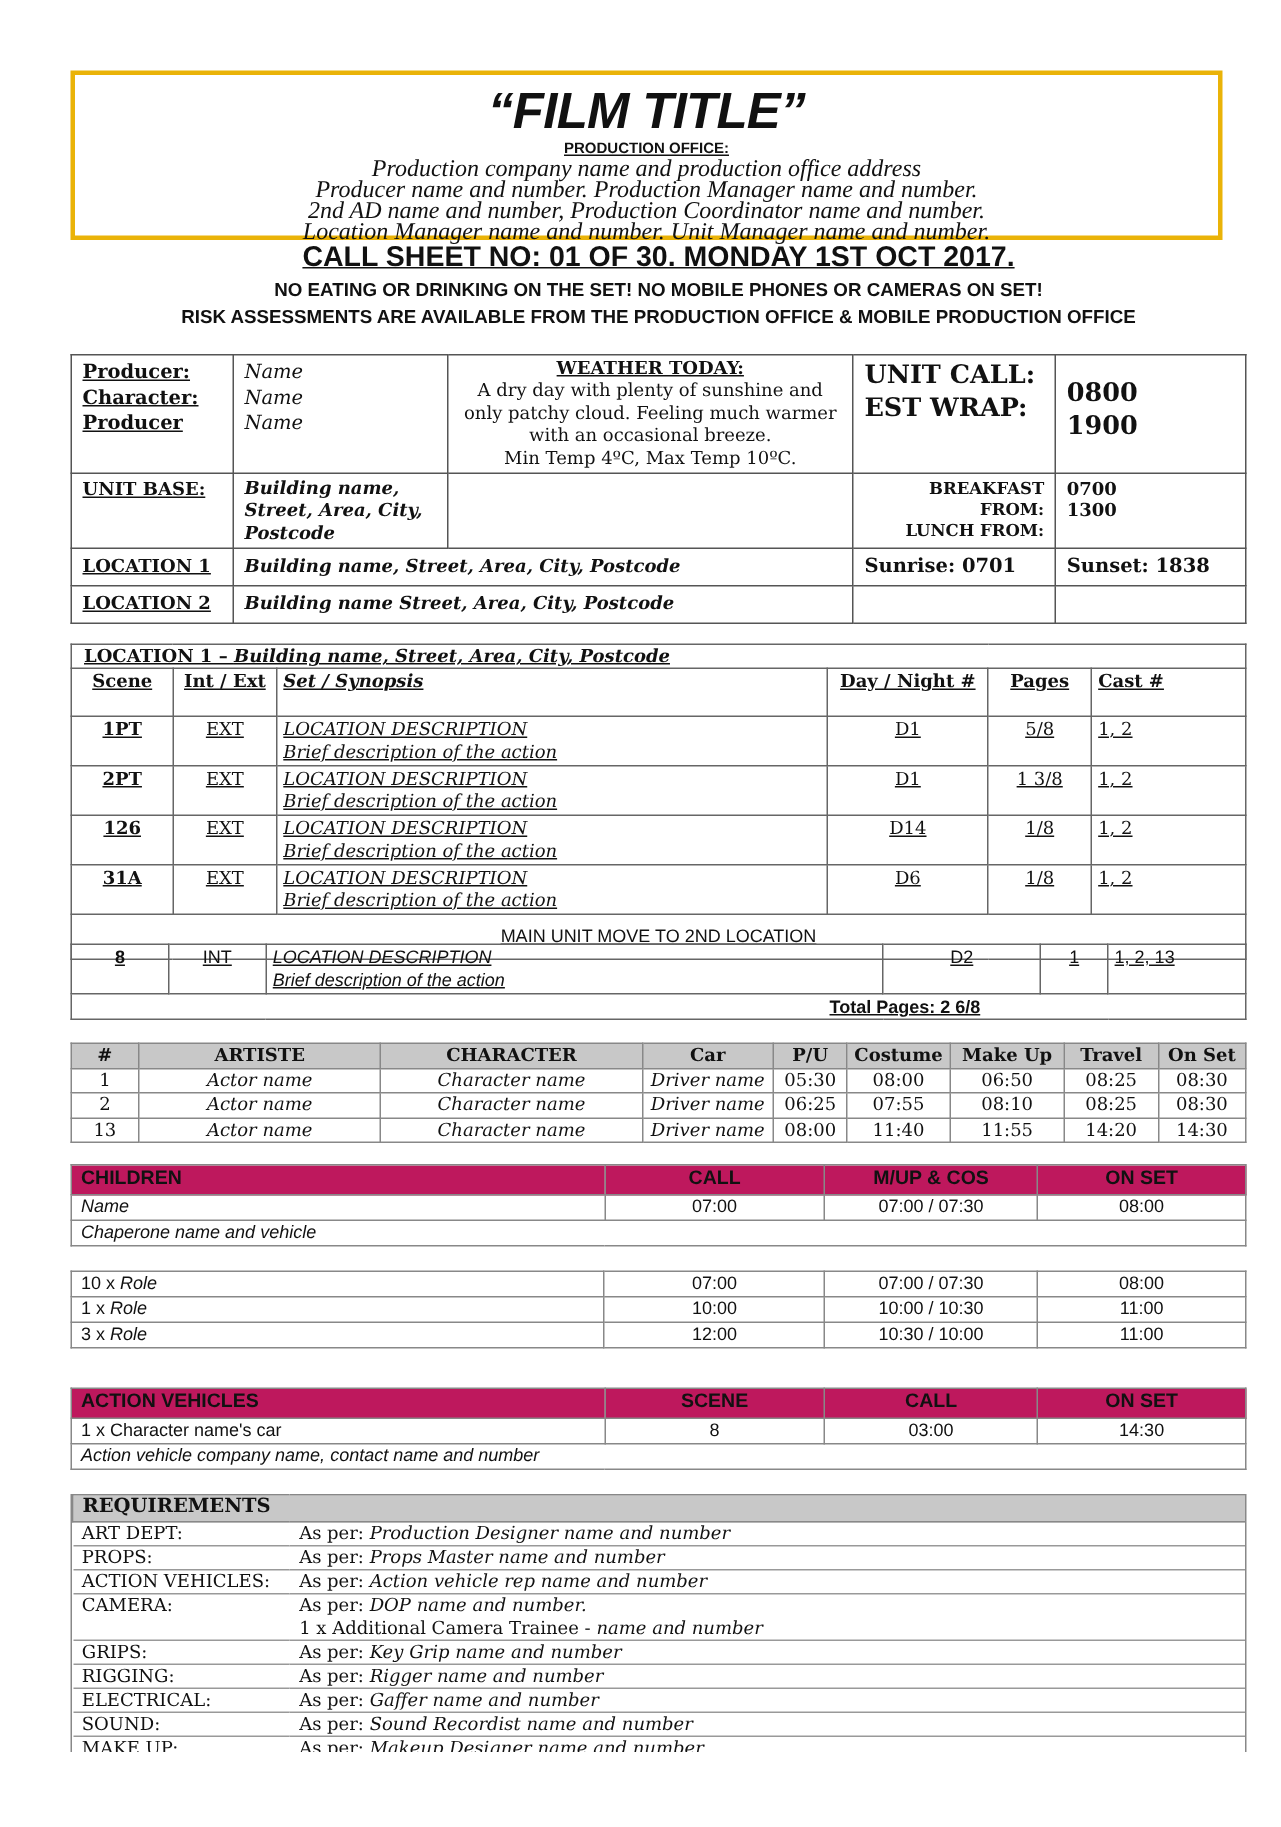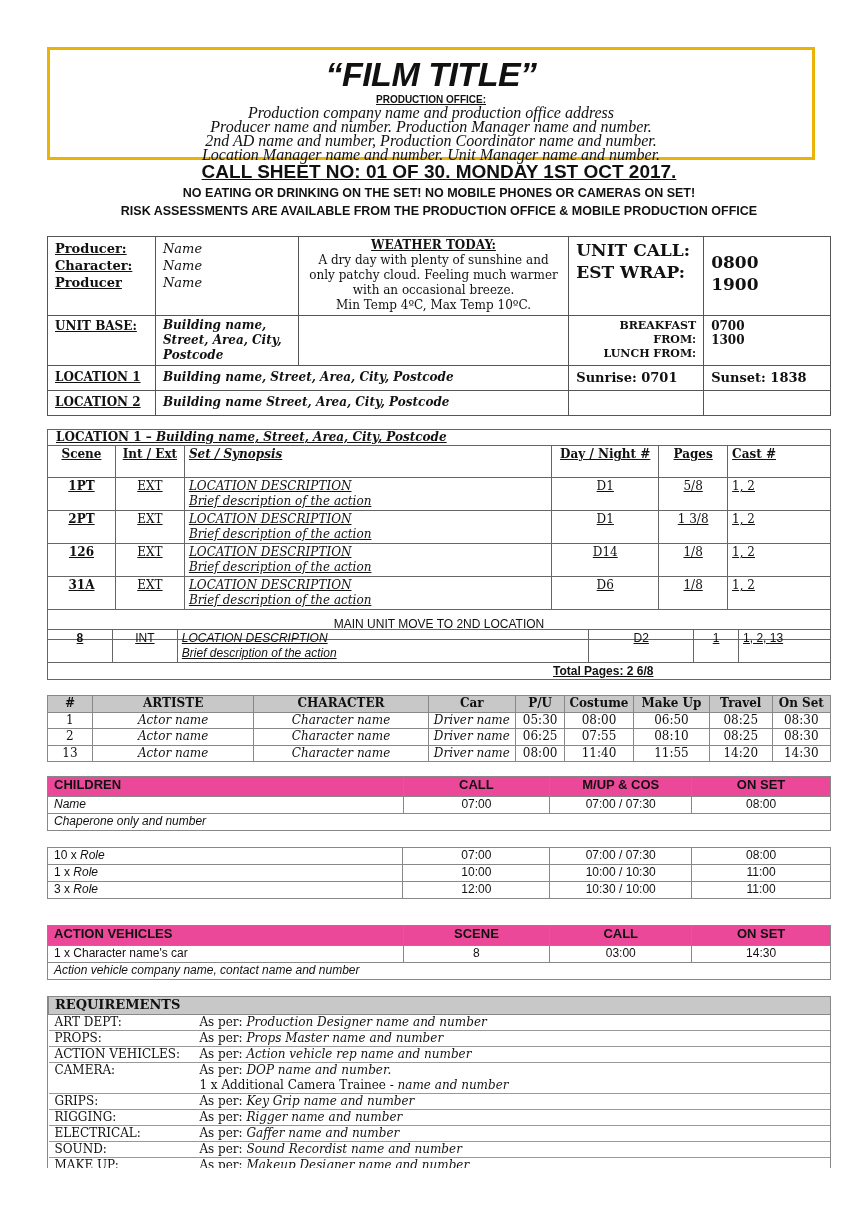--- a/index.html
+++ b/index.html
@@ -27,21 +27,21 @@
   .info td { padding: 2px 7px; }
 
   
   .scenes td { border: 1px solid #666; font-size: 12px; padding: 1px 4px; height: 32px; vertical-align: top; line-height: 15px; text-decoration: underline; }
 
   
   .cast td { border: 1px solid #888; font-size: 12px; padding: 0 3px; height: 16.5px; line-height: 15px; text-align: center; }
   .cast tr.h td { background: #c8c8c8; font-weight: bold; }
 
   .sec td { border: 1px solid #888; font-size: 12px; padding: 0 6px; height: 17px; line-height: 15px; }
-  .sec tr.h td { background: #ec4899; font-weight: bold; font-family: "Liberation Sans", sans-serif; font-size: 13px; height: 20px; }
+  .sec tr.h td { background: #be185d; font-weight: bold; font-family: "Liberation Sans", sans-serif; font-size: 13px; height: 20px; }
   .sec .cond td { font-family: "Liberation Sans", sans-serif; }
 
   .req td { border-top: 1px solid #999; font-size: 12px; padding: 0 6px; line-height: 15px; height: 16px; vertical-align: top; }
   .req tr.h td { background: #c8c8c8; font-weight: bold; font-size: 13px; height: 18px; border: 1px solid #888; }
 </style>
 </head>
 <body>
 
 <div id="hdr" class="abs">
   <div id="film-title">“FILM TITLE”</div>
@@ -291,21 +291,21 @@
     <td class="c">M/UP &amp; COS</td>
     <td class="c">ON SET</td>
   </tr>
   <tr class="cond">
     <td class="i">Name</td>
     <td class="c">07:00</td>
     <td class="c">07:00 / 07:30</td>
     <td class="c">08:00</td>
   </tr>
   <tr class="cond">
-    <td colspan="4" class="i">Chaperone only and number</td>
+    <td colspan="4" class="i">Chaperone name and vehicle</td>
   </tr>
 </tbody>
   </table>
 
 <table class="grid sec" style="top:847px;">
   <colgroup>
       <col style="width:356px">
       <col style="width:147px">
       <col style="width:142px">
       <col style="width:139px">

